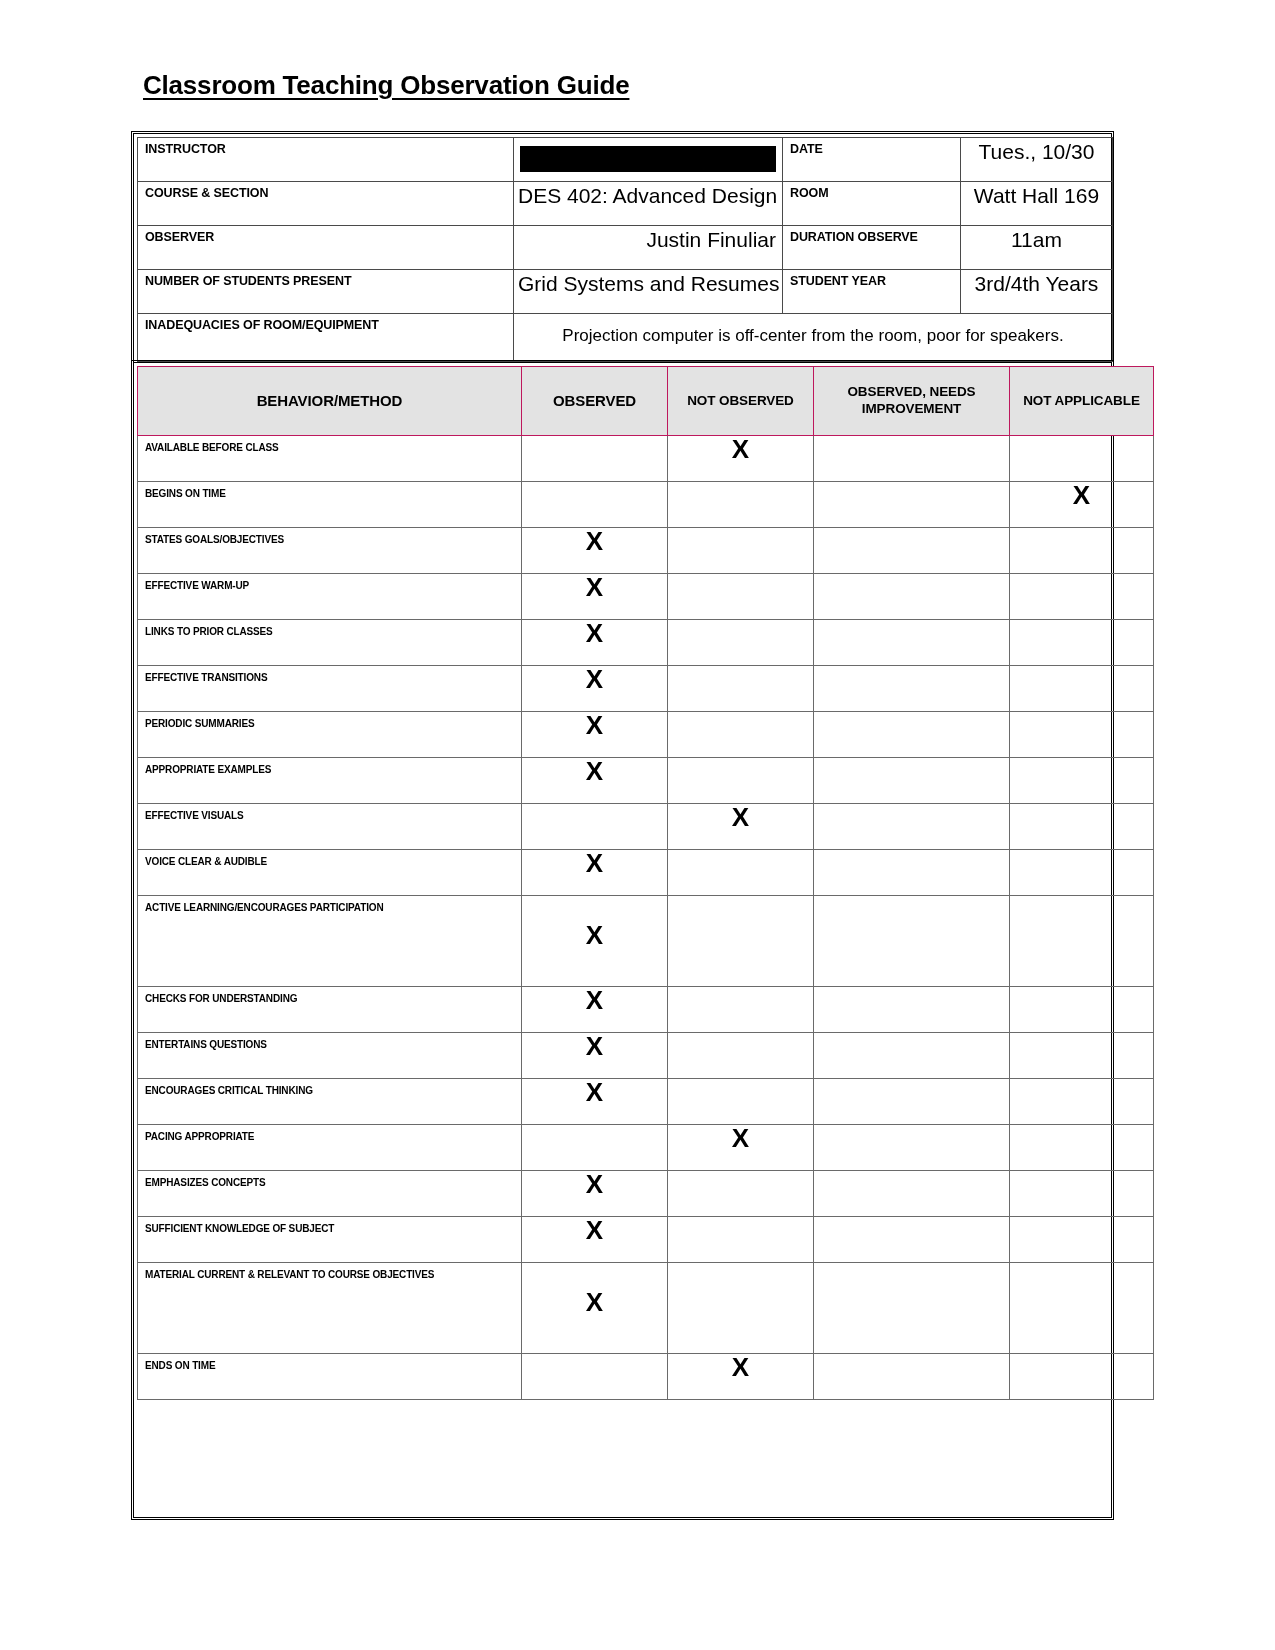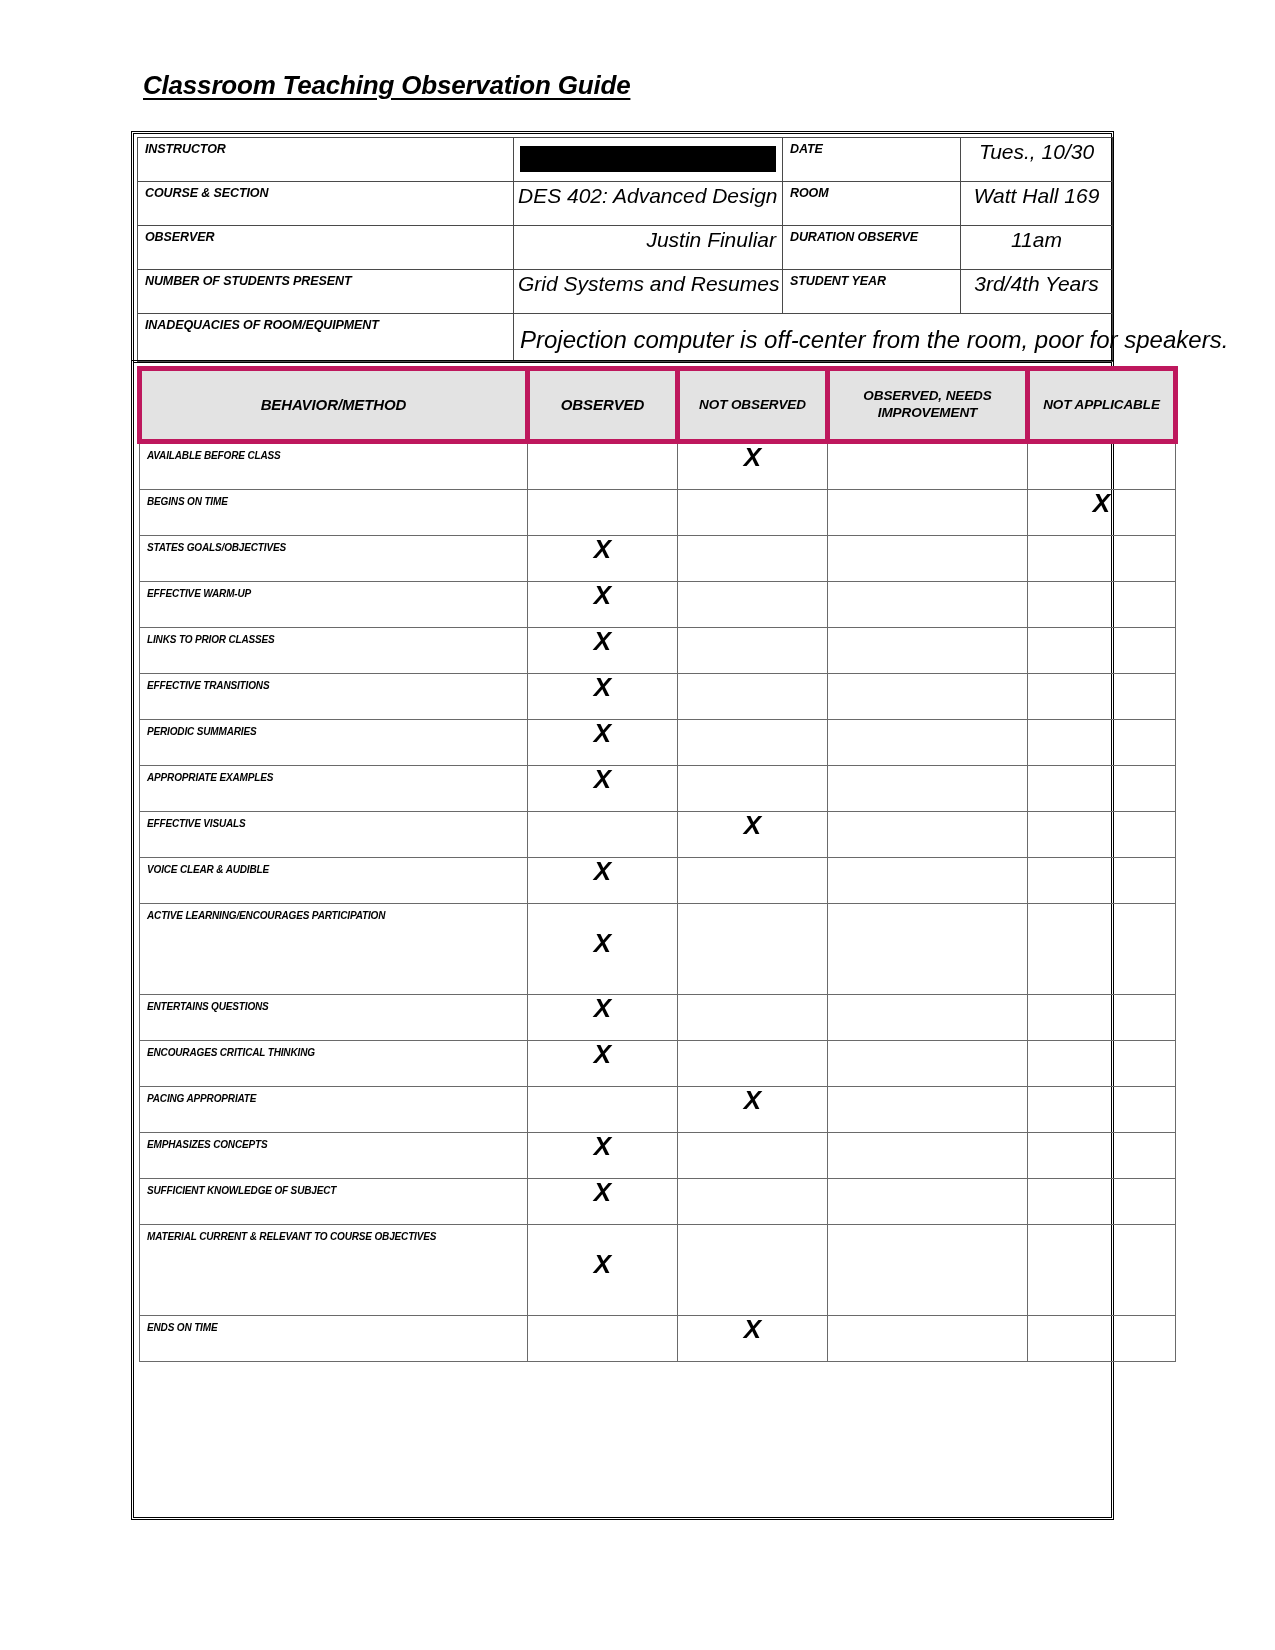--- a/index.html
+++ b/index.html
@@ -15,21 +15,20 @@
     position: relative;
     overflow: hidden;
   }
 
   .page {
     position: absolute;
     left: 0; top: 0;
     width: 1053px;
     height: 1650px;
     box-sizing: border-box;
-    font-style: italic;
   }
 
   
   .title {
     position: absolute;
     left: 143px;
     top: 70px;
     font-size: 26px;
     font-weight: bold;
     letter-spacing: -0.2px;
@@ -114,21 +113,21 @@
   }
   .main-table {
     position: absolute;
     left: 137px;
     top: 366px;
     width: 971px;
     border-collapse: collapse;
     table-layout: fixed;
   }
   .main-table th {
-    border: 5px solid #be185d;
+    border: 1px solid #be185d;
     background: #e3e3e3;
     font-size: 13.5px;
     font-weight: bold;
     letter-spacing: -0.1px;
     height: 68px;
     vertical-align: middle;
     padding: 0 4px;
     line-height: 1.25;
   }
   .th-behavior { width: 375px; font-size: 15px !important; }
@@ -227,21 +226,21 @@
           </td>
           <td class="c-val2">
             <div class="val-center">3rd/4th Years</div>
           </td>
         </tr>
         <tr class="row-inad">
           <td>
             <span class="lbl">INADEQUACIES OF ROOM/EQUIPMENT</span>
           </td>
           <td colspan="3">
-            <div class="val-center" style="font-size: 24px; padding-top: 13px;">Projection computer is off-center from the room, poor for speakers.</div>
+            <div class="val-center" style="font-size: 17px; padding-top: 13px;">Projection computer is off-center from the room, poor for speakers.</div>
           </td>
         </tr>
       </tbody>
   </table>
 
   <div class="main-frame"></div>
 
   <table class="main-table">
     <thead>
       <tr>
@@ -347,20 +346,29 @@
           <td>
             <span class="beh">ACTIVE LEARNING/ENCOURAGES PARTICIPATION</span>
           </td>
           <td class="mark">X</td>
           <td class="mark"></td>
           <td class="mark"></td>
           <td class="mark"></td>
         </tr>
         <tr class="table-row">
           <td>
+            <span class="beh">CHECKS FOR UNDERSTANDING</span>
+          </td>
+          <td class="mark">X</td>
+          <td class="mark"></td>
+          <td class="mark"></td>
+          <td class="mark"></td>
+        </tr>
+        <tr class="table-row">
+          <td>
             <span class="beh">ENTERTAINS QUESTIONS</span>
           </td>
           <td class="mark">X</td>
           <td class="mark"></td>
           <td class="mark"></td>
           <td class="mark"></td>
         </tr>
         <tr class="table-row">
           <td>
             <span class="beh">ENCOURAGES CRITICAL THINKING</span>

